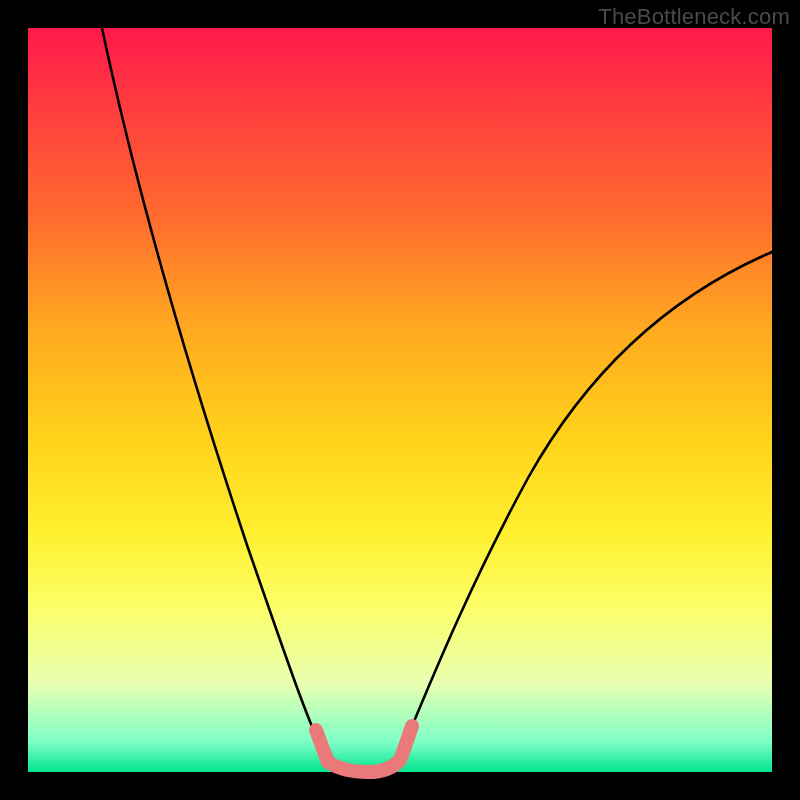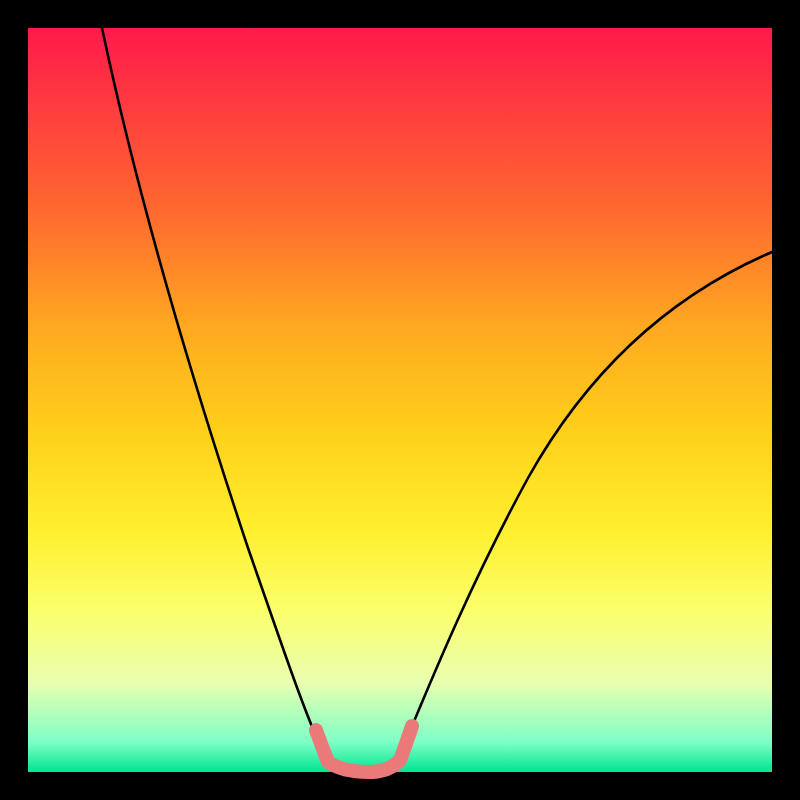--- a/index.html
+++ b/index.html
@@ -72,13 +72,14 @@
                C 570 325, 660 260, 744 224" fill="none" stroke="#000" stroke-width="2.6" stroke-linecap="round"></path>
       <path d="M 288 702
                C 293 716, 297 726, 300 734" fill="none" stroke="#ea7a7a" stroke-width="14" stroke-linecap="round"></path>
       <path d="M 300 734
                C 312 742, 328 744, 340 744
                C 352 744, 364 741, 372 732" fill="none" stroke="#ea7a7a" stroke-width="14" stroke-linecap="round"></path>
       <path d="M 372 732
                C 376 722, 380 710, 384 698" fill="none" stroke="#ea7a7a" stroke-width="14" stroke-linecap="round"></path>
     </svg>
   </div>
+  <div class="watermark">TheBottleneck.com</div>
 </div>
 
 </body></html>

